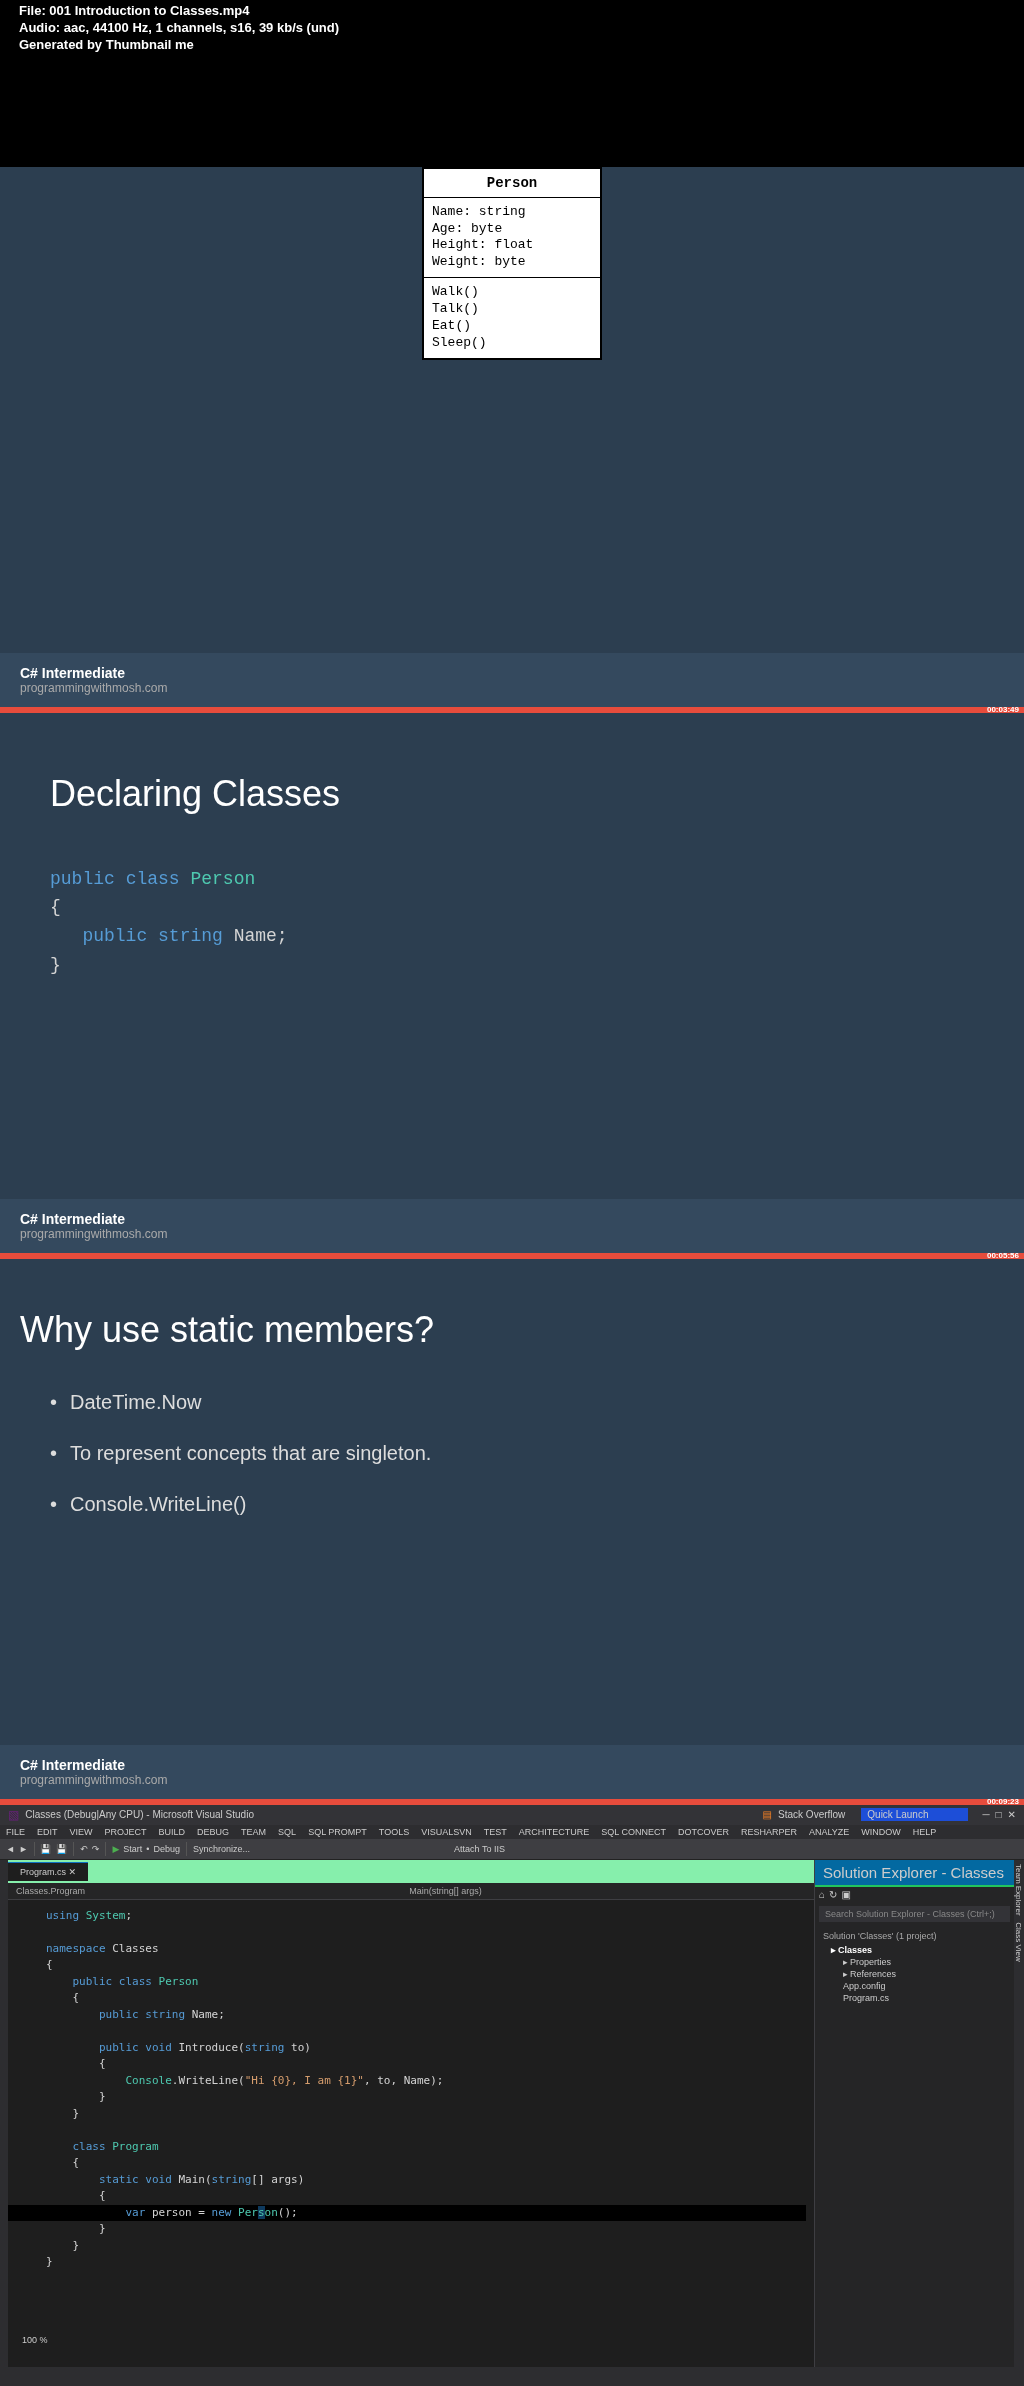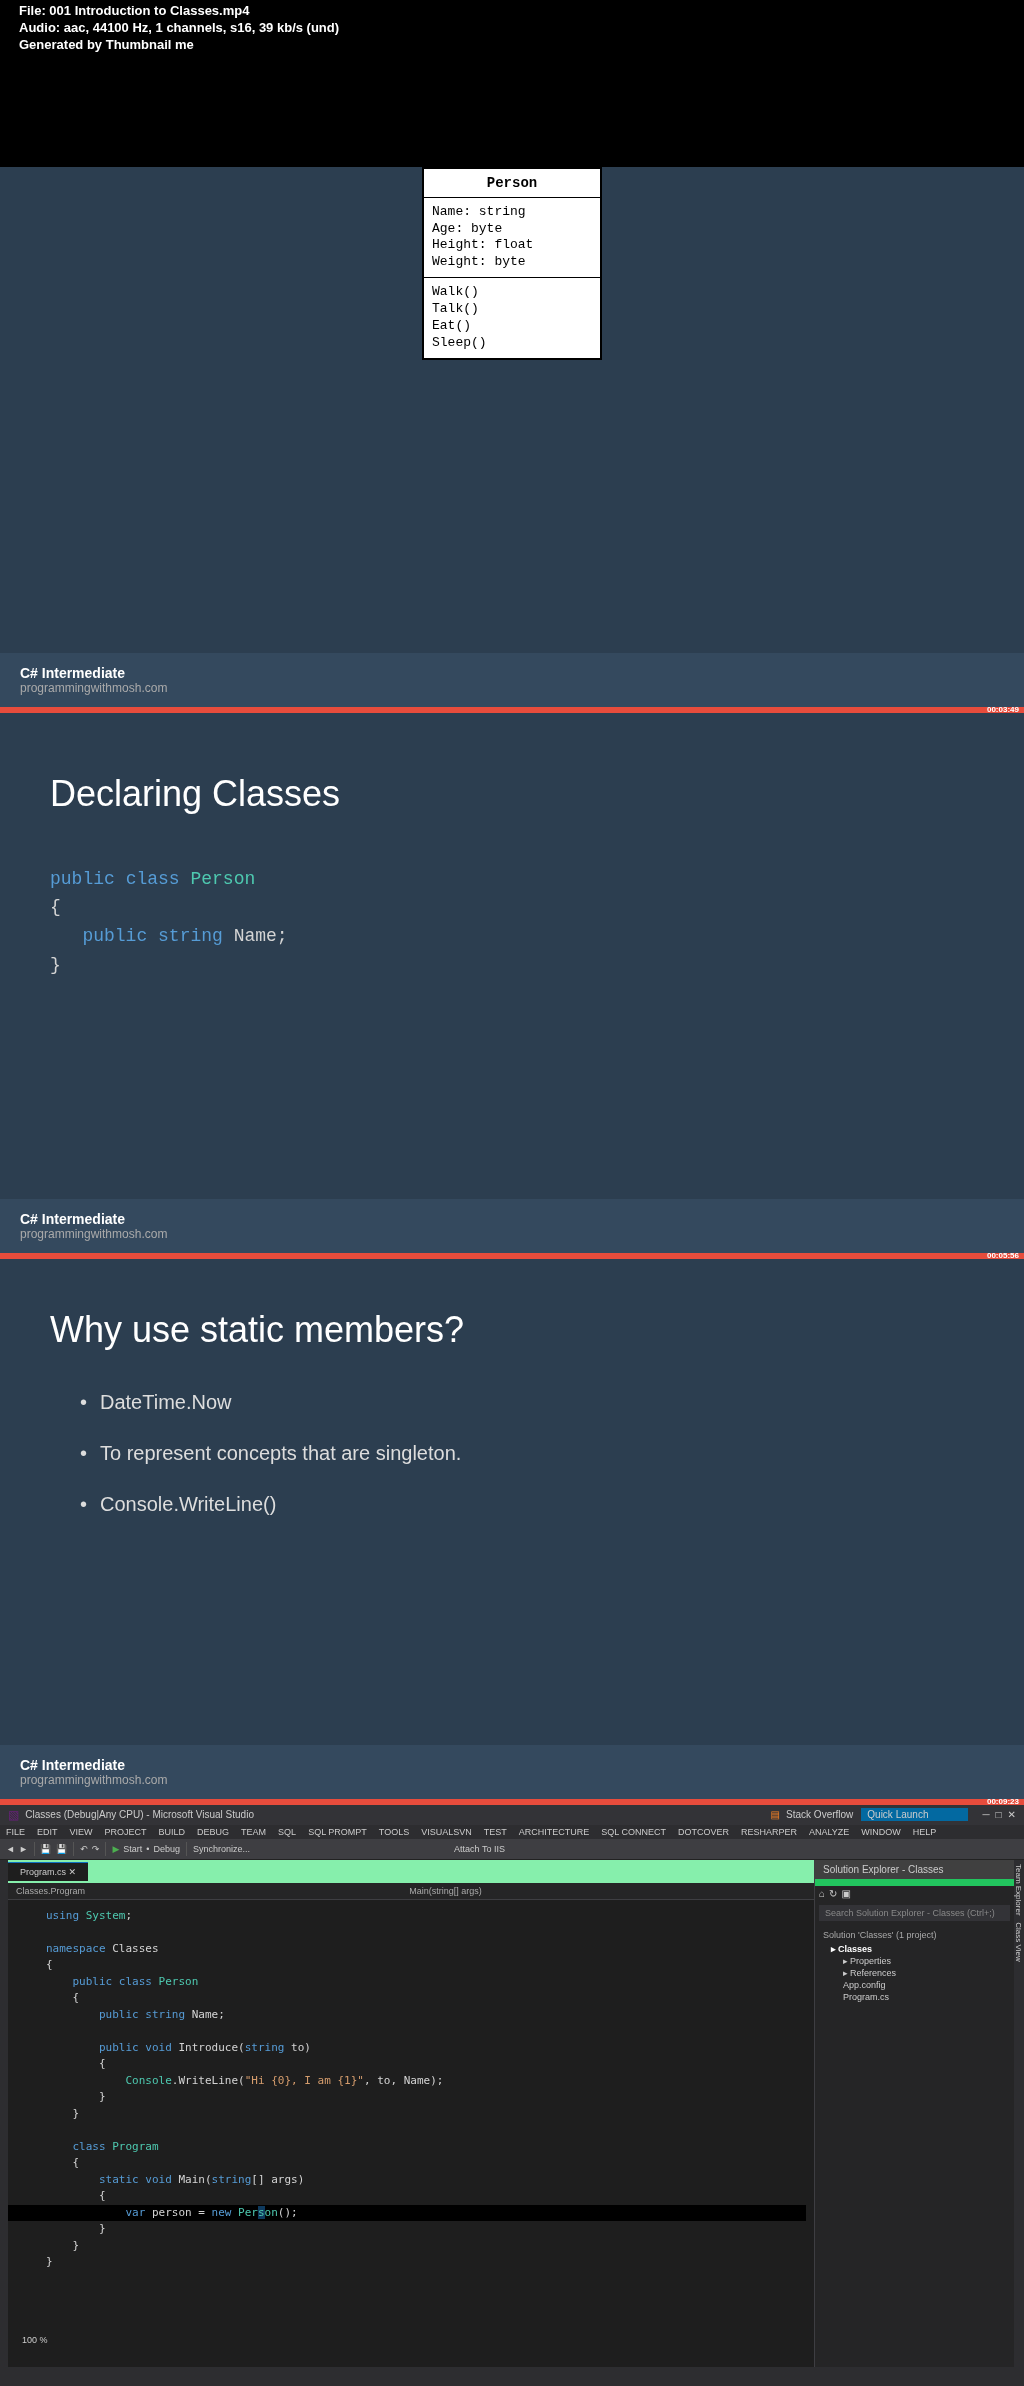--- a/index.html
+++ b/index.html
@@ -20,21 +20,21 @@
 .uml .sec{padding:6px 8px;border-bottom:1px solid #000}
 .uml .sec:last-child{border-bottom:none}
 .uml .sec div{line-height:1.3}
 .slide2 .content{padding:60px 50px}
 .slide2 h1{color:#fff;font-size:36px;font-weight:300;margin-bottom:50px}
 .code{font-family:'Courier New',monospace;font-size:18px;line-height:1.6}
 .kw{color:#569cd6}
 .cls{color:#4ec9b0}
 .id{color:#d4d4d4}
 .br{color:#d4d4d4}
-.slide3 .content{padding:50px 50px}
+.slide3 .content{padding:50px 20px}
 .slide3 h1{color:#fff;font-size:36px;font-weight:300;margin-bottom:40px}
 .slide3 ul{list-style:none;padding-left:30px}
 .slide3 li{color:#ddd;font-size:20px;margin-bottom:28px;position:relative;padding-left:20px}
 .slide3 li:before{content:'•';position:absolute;left:0;color:#ddd}
 .vs{background:#2d2d30;height:595px;position:relative;font-family:'Segoe UI',sans-serif;font-size:10px;color:#ccc}
 .vs-title{background:#333337;padding:3px 8px;display:flex;align-items:center;gap:6px;font-size:10px}
 .vs-icon{color:#68217a;font-size:12px}
 .vs-menu{background:#2d2d30;padding:2px 6px;display:flex;gap:12px;font-size:9px;color:#ccc}
 .vs-toolbar{background:#3e3e42;padding:3px 6px;display:flex;align-items:center;gap:4px;font-size:9px;border-bottom:1px solid #222}
 .vs-toolbar .sep{width:1px;height:14px;background:#555;margin:0 2px}
@@ -45,21 +45,21 @@
 .vs-tab .tab{background:#1e1e1e;padding:4px 12px;font-size:9px;color:#ccc;border-top:1px solid #0e70c0}
 .vs-nav{background:#252526;padding:3px 8px;font-size:9px;color:#aaa;display:flex;justify-content:space-between;border-bottom:1px solid #3e3e42}
 .vs-code{padding:8px 8px 8px 38px;font-family:Consolas,monospace;font-size:11px;line-height:1.5;position:relative}
 .vs-code .kw2{color:#569cd6}
 .vs-code .cls2{color:#4ec9b0}
 .vs-code .str{color:#d69d6d}
 .vs-code .id2{color:#d4d4d4}
 .vs-code .hl{background:#0e3a5e;display:inline}
 .vs-line-hl{background:#000;display:block;margin-left:-38px;padding-left:38px}
 .vs-right{width:200px;background:#252526;border-left:1px solid #3e3e42}
-.vs-right .hdr{background:#404040;padding:4px 8px;font-size:10px;border-bottom:7px solid #22c55e}
+.vs-right .hdr{background:#0369a1;padding:4px 8px;font-size:15px;border-bottom:2px solid #22c55e}
 .vs-right .search{background:#333337;margin:4px;padding:3px 6px;font-size:9px;color:#888}
 .vs-right .tree{padding:4px 4px;font-size:9px}
 .vs-right .tree div{padding:1px 0 1px 12px;color:#ccc}
 .vs-right .tree .root{padding-left:4px;color:#aaa;margin-bottom:2px}
 .vs-right .tree .bold{font-weight:bold;color:#fff}
 .vs-zoom{position:absolute;bottom:22px;left:14px;font-size:9px;color:#ccc}
 </style>
 </head>
 <body>
 
@@ -131,21 +131,21 @@
     <span class="ts">00:09:23</span>
   </div>
 
 <div class="vs">
   <div class="vs-title">
     <span class="vs-icon">▧</span>
     <span>Classes (Debug|Any CPU) - Microsoft Visual Studio</span>
     <span style="margin-left:auto;display:flex;align-items:center;gap:6px">
       <span style="color:#f48024">▤</span>
       <span>Stack Overflow</span>
-      <span style="background:#0369a1;padding:1px 40px 1px 6px;margin-left:2px">Quick Launch</span>
+      <span style="background:#1d4ed8;padding:1px 40px 1px 6px;margin-left:10px">Quick Launch</span>
       <span style="margin-left:8px">─</span>
       <span>□</span>
       <span>✕</span>
     </span>
   </div>
   <div class="vs-menu">
     <span>FILE</span>
     <span>EDIT</span>
     <span>VIEW</span>
     <span>PROJECT</span>

